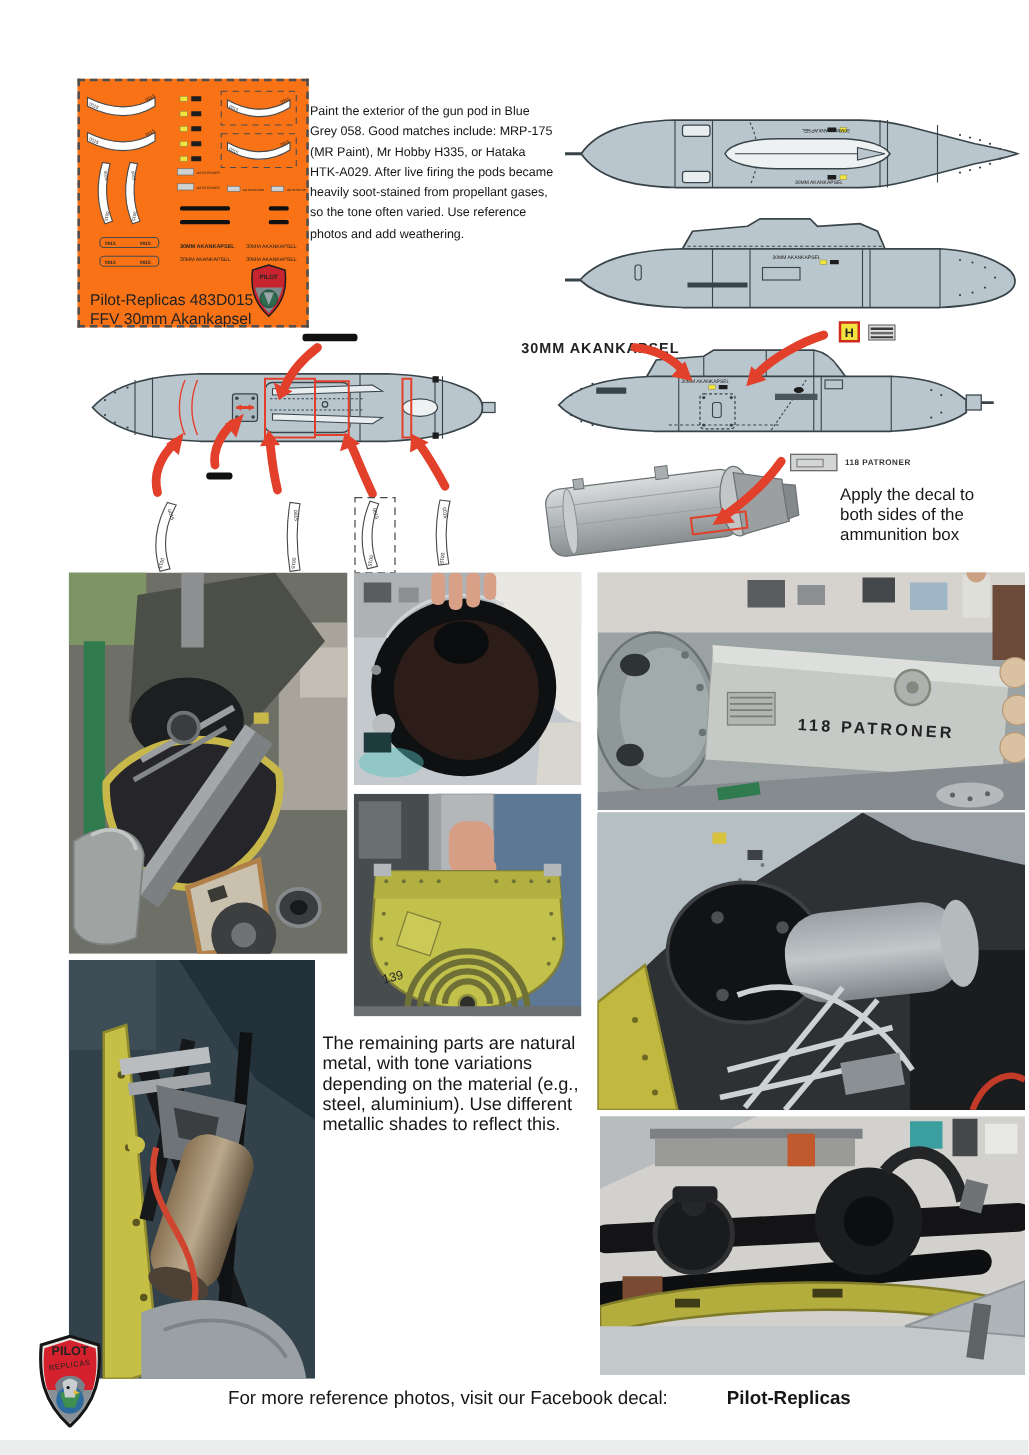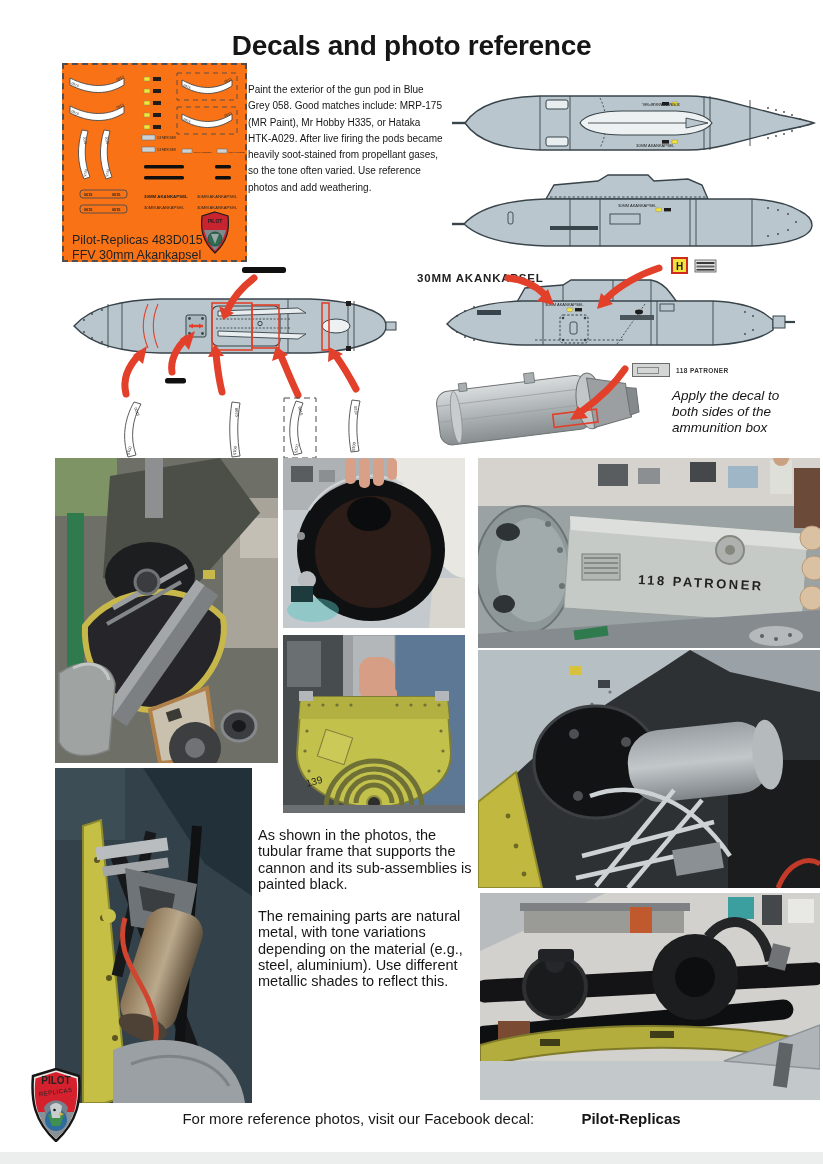--- a/index.html
+++ b/index.html
@@ -3,21 +3,21 @@
 <meta charset="utf-8">
 <style>
   html,body{margin:0;padding:0;background:#fff;}
   .page{position:relative;width:823px;height:1164px;background:#ffffff;overflow:hidden;
         font-family:"Liberation Sans",sans-serif;color:#161616;}
   .abs{position:absolute;}
   .title{left:0;right:0;top:30px;text-align:center;font-size:28px;font-weight:bold;letter-spacing:-0.3px;}
   .sheet{left:62px;top:63px;width:181px;height:195px;border:2px dashed #4f4f4f;background:#f97316;}
   .sheet-caption{left:8px;top:168px;font-size:12.5px;line-height:15px;color:#222;}
   .paintnote{left:248px;top:82px;width:196px;font-size:10px;line-height:16.3px;}
-  .applynote{left:672px;top:388px;width:132px;font-size:13.5px;line-height:15.8px;font-style:italic;}
+  .applynote{left:672px;top:388px;width:132px;font-size:13.5px;line-height:15.8px;}
   .notes{left:258px;top:827px;width:216px;font-size:14.5px;line-height:16.3px;}
   .notes p{margin:0 0 16px 0;}
   .footer-text{left:100px;right:60px;top:1110px;text-align:center;font-size:15px;}
   .footer-text b{font-weight:bold;padding-left:43px;}
   .patroner-sample{left:632px;top:363px;display:flex;align-items:center;gap:6px;}
   .patroner-box{width:36px;height:12px;background:#d4d6d6;border:1px solid #6a6a6a;position:relative;}
   .patroner-box:before{content:"";position:absolute;left:4px;top:3px;width:20px;height:5px;border:1px solid #888;}
   .patroner-label{font-size:6.5px;font-weight:bold;color:#333;letter-spacing:0.4px;}
   .bottombar{left:0;top:1152px;width:823px;height:12px;background:#eceeee;}
   svg{display:block;}
@@ -27,21 +27,20 @@
   .arrh{fill:#e2402a;}
   .redbox{fill:none;stroke:#e2402a;stroke-width:1.6;}
   .bandline{fill:#fff;stroke:#4a4a4a;stroke-width:0.9;}
   .tinytxt{font-family:"Liberation Sans",sans-serif;fill:#222;}
 </style>
 </head>
 <body>
 
 <div class="page">
 
-  <div class="abs title">Decals and photo reference</div>
 
   <div class="abs sheet">
     <svg width="181" height="195" viewBox="0 0 181 195">
 
       <g>
         <path class="bandline" d="M6,13 C26,23 44,23 60,13 L60,20 C44,30 26,30 6,20 Z"></path>
         <text class="tinytxt" x="7" y="19" font-size="3.6" transform="rotate(25 7 19)">0015</text>
         <text class="tinytxt" x="53" y="16" font-size="3.6" transform="rotate(-25 53 16)">0015</text>
         <path class="bandline" d="M6,41 C26,51 44,51 60,41 L60,48 C44,58 26,58 6,48 Z"></path>
         <text class="tinytxt" x="7" y="47" font-size="3.6" transform="rotate(25 7 47)">0015</text>
@@ -596,21 +595,20 @@
     <rect x="18" y="128" width="32" height="22" fill="#7a4a32"></rect>
     <path d="M0,152 C84,128 244,126 340,150 L340,172 C244,146 84,152 0,174 Z" fill="#b2ad3c" stroke="#807b2a" stroke-width="2"></path>
     <rect x="60" y="146" width="20" height="7" fill="#3f3d18"></rect>
       <rect x="170" y="138" width="24" height="7" fill="#3f3d18"></rect>
     <rect x="0" y="168" width="340" height="39" fill="#c3c8cb"></rect>
     <polygon points="244,168 340,132 340,176" fill="#aeb4b8" stroke="#8d9397" stroke-width="1.5"></polygon>
     <rect x="296" y="150" width="14" height="44" fill="#5e6366" transform="rotate(8 303 172)"></rect>
   </svg>
 
   <div class="abs notes">
-    <p>As shown in the photos, the tubular frame that supports the cannon and its sub-assemblies is painted black.</p>
     <p>The remaining parts are natural metal, with tone variations depending on the material (e.g., steel, aluminium). Use different metallic shades to reflect this.</p>
   </div>
 
   <svg class="abs" style="left:30px;top:1068px;" width="52" height="74" viewBox="0 0 52 74">
     <path d="M26,1 L49,8 C51,32 48,53 26,73 C4,53 1,32 3,8 Z" fill="#e9e9e5" stroke="#161616" stroke-width="2.5"></path>
     <path d="M26,4 L46.5,10.5 C48,24 47,34 44,44 L8,44 C5,34 4,24 5.5,10.5 Z" fill="#d5212e"></path>
     <path d="M8,44 C12,56 18,64 26,70.5 C34,64 40,56 44,44 Z" fill="#8a9196"></path>
     <path d="M14,40 C18,30 34,30 38,40 L34,58 C30,64 22,64 18,58 Z" fill="#75808a"></path>
     <circle cx="26" cy="52" r="11" fill="#2e6b9e"></circle>
     <path d="M18,47 C22,44 30,44 34,47 L30,58 L22,58 Z" fill="#3f8f4f"></path>

